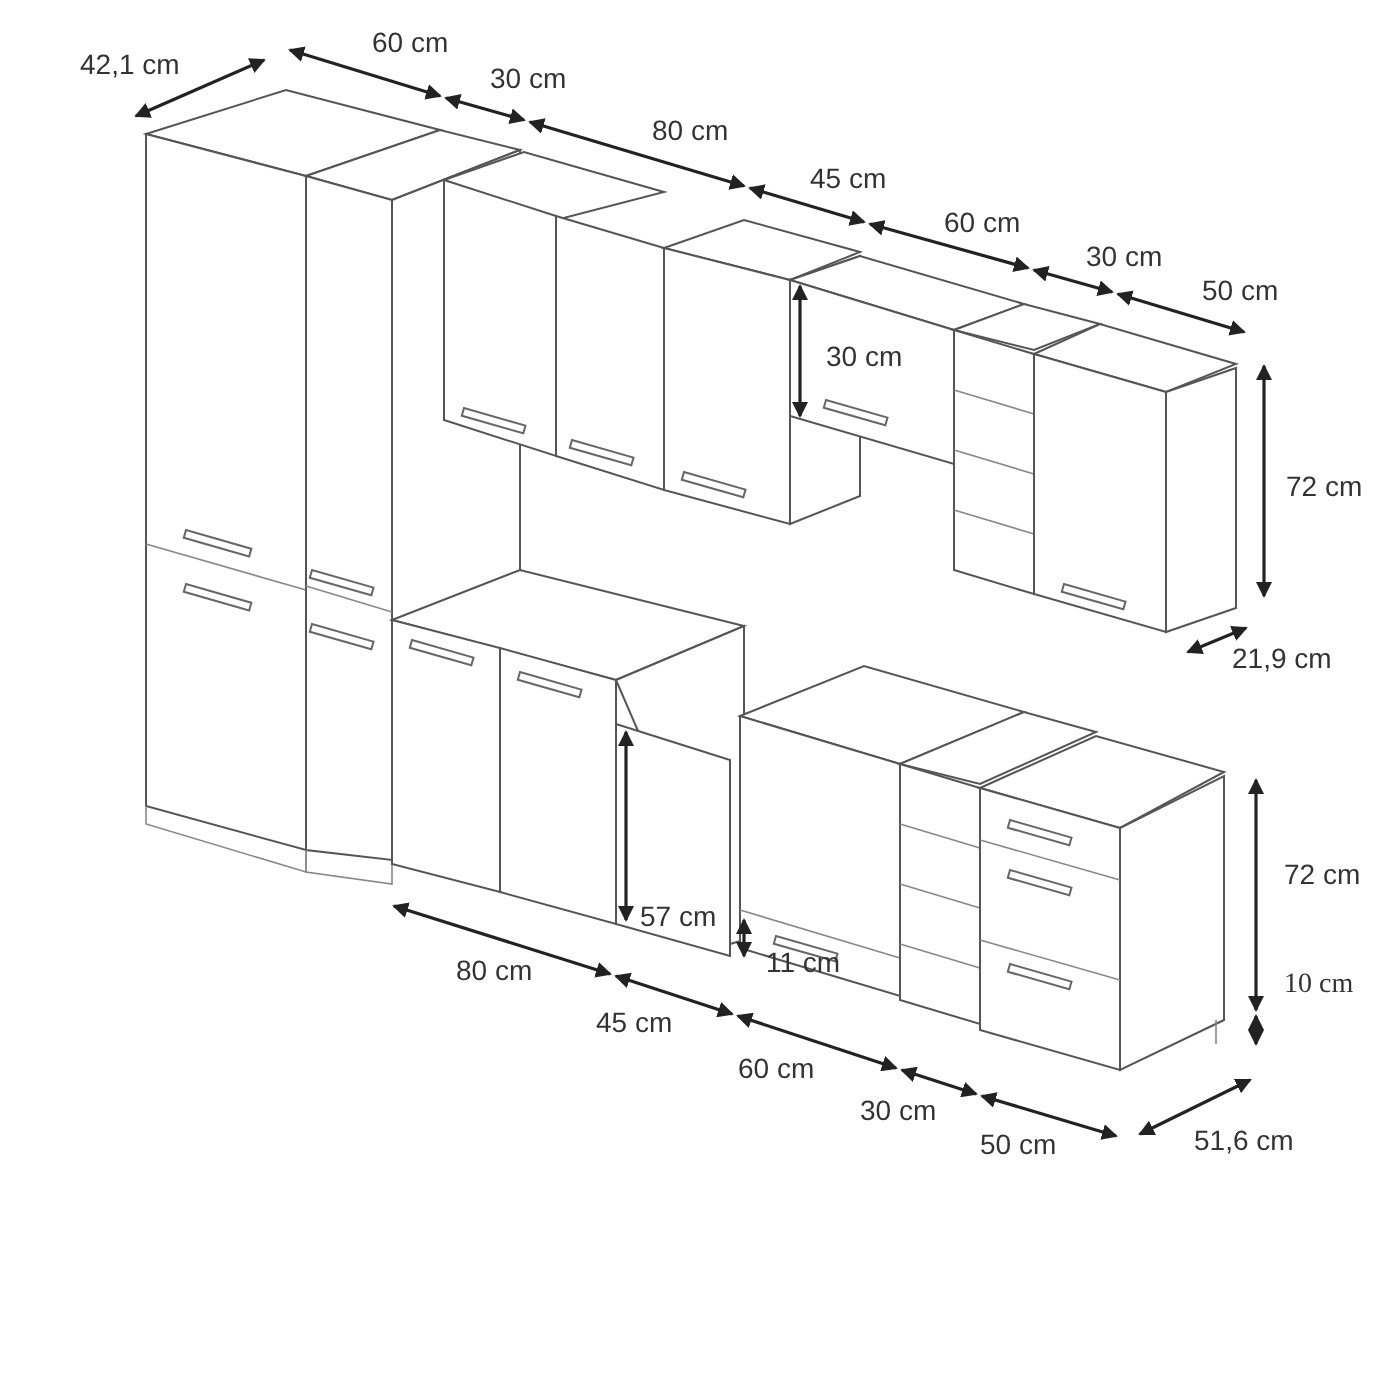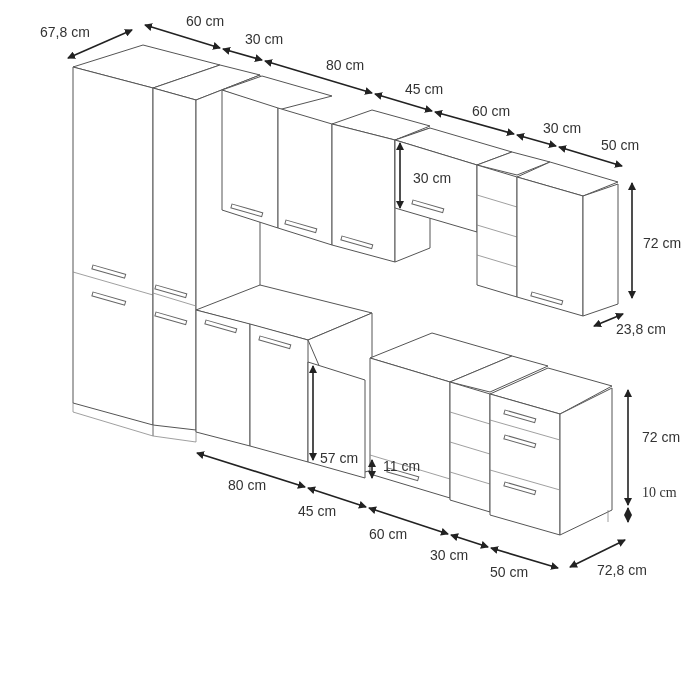--- a/index.html
+++ b/index.html
@@ -134,33 +134,33 @@
     <line class="dim" x1="628" y1="508" x2="628" y2="522" marker-start="url(#ah)" marker-end="url(#ah)"></line>
     <line class="dim" x1="197" y1="453" x2="305" y2="487" marker-start="url(#ah)" marker-end="url(#ah)"></line>
     <line class="dim" x1="308" y1="488" x2="366" y2="507" marker-start="url(#ah)" marker-end="url(#ah)"></line>
     <line class="dim" x1="369" y1="508" x2="448" y2="534" marker-start="url(#ah)" marker-end="url(#ah)"></line>
     <line class="dim" x1="451" y1="535" x2="488" y2="547" marker-start="url(#ah)" marker-end="url(#ah)"></line>
     <line class="dim" x1="491" y1="548" x2="558" y2="568" marker-start="url(#ah)" marker-end="url(#ah)"></line>
     <line class="dim" x1="570" y1="567" x2="625" y2="540" marker-start="url(#ah)" marker-end="url(#ah)"></line>
   </g>
 </svg>
 
-<span class="lbl" style="left:40px;top:25px;">67,8 cm</span>
+<span class="lbl" style="left:40px;top:25px;">42,1 cm</span>
 <span class="lbl" style="left:186px;top:14px;">60 cm</span>
 <span class="lbl" style="left:245px;top:32px;">30 cm</span>
 <span class="lbl" style="left:326px;top:58px;">80 cm</span>
 <span class="lbl" style="left:405px;top:82px;">45 cm</span>
 <span class="lbl" style="left:472px;top:104px;">60 cm</span>
 <span class="lbl" style="left:543px;top:121px;">30 cm</span>
 <span class="lbl" style="left:601px;top:138px;">50 cm</span>
 <span class="lbl" style="left:413px;top:171px;">30 cm</span>
 <span class="lbl" style="left:643px;top:236px;">72 cm</span>
-<span class="lbl" style="left:616px;top:322px;">23,8 cm</span>
+<span class="lbl" style="left:616px;top:322px;">21,9 cm</span>
 <span class="lbl" style="left:320px;top:411px;margin-top:40px;">57 cm</span>
-<span class="lbl" style="left:383px;top:459px;">11 cm</span>
+<span class="lbl" style="left:383px;top:474px;">11 cm</span>
 <span class="lbl" style="left:642px;top:430px;">72 cm</span>
 <span class="lbl" style="left:642px;top:486px;font-family:Liberation Serif, serif;">10 cm</span>
 <span class="lbl" style="left:228px;top:478px;">80 cm</span>
 <span class="lbl" style="left:298px;top:504px;">45 cm</span>
 <span class="lbl" style="left:369px;top:527px;">60 cm</span>
 <span class="lbl" style="left:430px;top:548px;">30 cm</span>
 <span class="lbl" style="left:490px;top:565px;">50 cm</span>
-<span class="lbl" style="left:597px;top:563px;">72,8 cm</span>
+<span class="lbl" style="left:597px;top:563px;">51,6 cm</span>
 
 </body></html>

